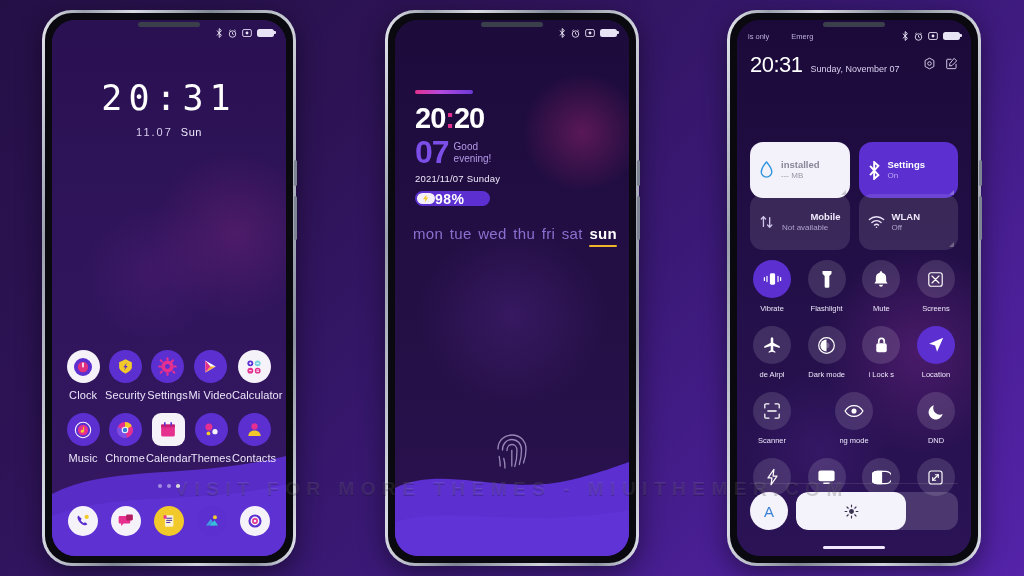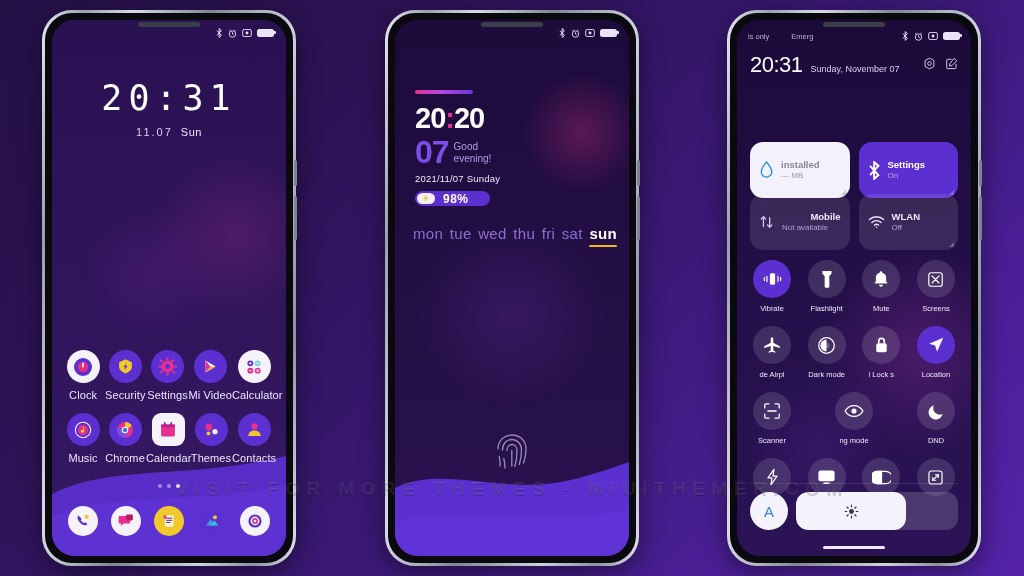--- a/index.html
+++ b/index.html
@@ -104,21 +104,21 @@
     background:linear-gradient(90deg,#e5308f 0%,#b24ae0 45%,#6b38d6 100%);margin-bottom:8px;}
   .bigtime{font-size:29px;font-weight:bold;color:#fff;letter-spacing:-1px;position:relative;display:inline-block;}
   .bigtime .sep{color:#e5308f;}
   .dayrow{display:flex;align-items:flex-start;gap:5px;margin-top:2px;}
   .bigday{font-size:32px;font-weight:bold;color:#7b4ee8;line-height:.95;letter-spacing:-1px;}
   .greet{font-size:10px;color:#b39ae8;line-height:1.15;max-width:54px;margin-top:4px;}
   .fulldate{margin-top:6px;font-size:9.5px;color:#efe8fb;letter-spacing:.2px;}
   .battpill{margin-top:7px;width:75px;height:15px;border-radius:8px;background:#5b2fd0;
     display:flex;align-items:center;padding:2px;}
   .battpill .knob{width:18px;height:11px;border-radius:6px;background:#f4f0fb;display:flex;align-items:center;justify-content:center;}
-  .battpill .pct{font-size:12px;color:#fff;font-weight:bold;margin-left:8px;letter-spacing:.5px;}
+  .battpill .pct{font-size:14px;color:#fff;font-weight:bold;letter-spacing:.5px;}
 
   .weekrow{position:absolute;left:18px;right:12px;top:205px;display:flex;justify-content:space-between;z-index:4;}
   .weekrow span{font-size:15px;color:#8d6fd0;letter-spacing:.3px;position:relative;}
   .weekrow span.on{color:#fff;font-weight:bold;}
   .weekrow span.on:after{content:"";position:absolute;left:0;right:0;bottom:-5px;height:2px;background:#f0b429;border-radius:1px;}
 
   .fp{position:absolute;left:50%;top:412px;transform:translateX(-50%);z-index:5;opacity:.65;}
 
   
   #p3{ left:727px; }

